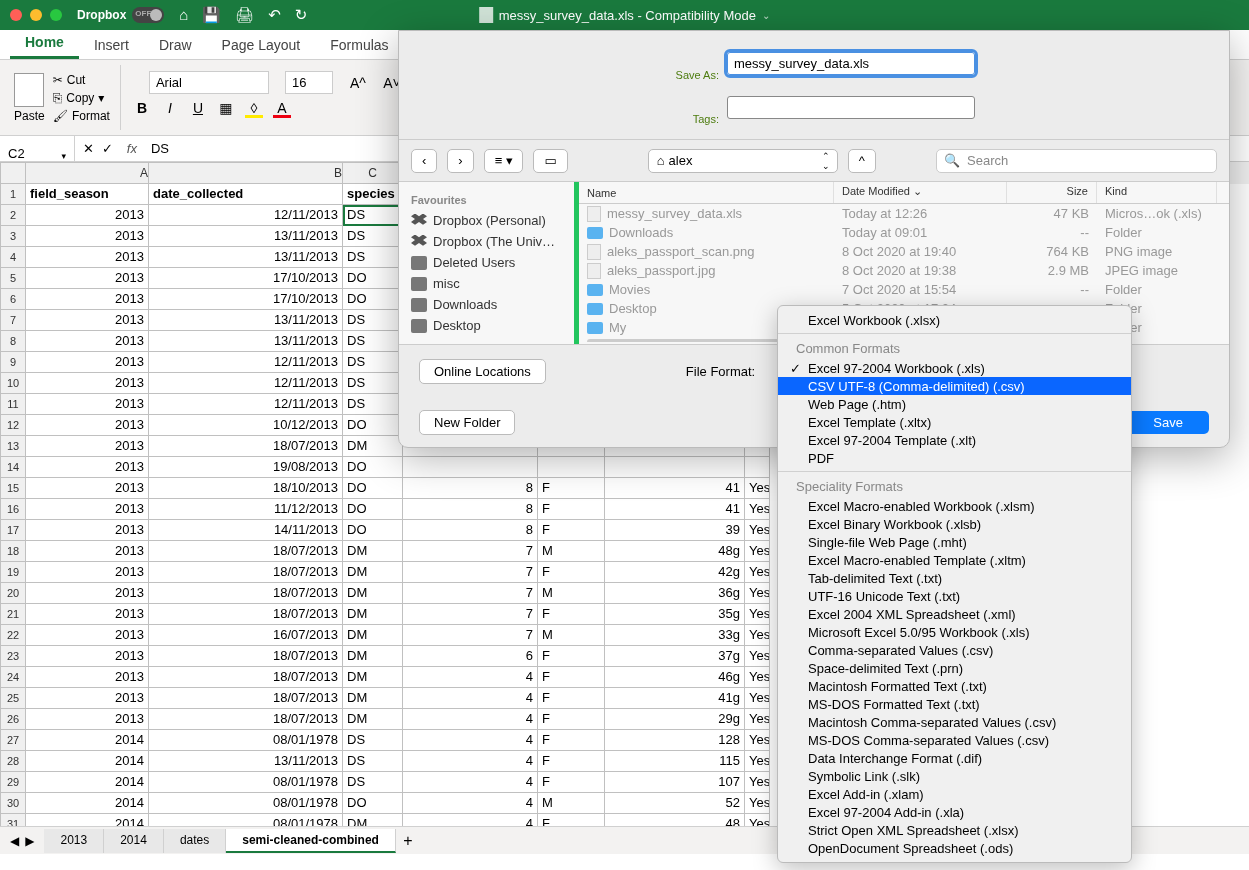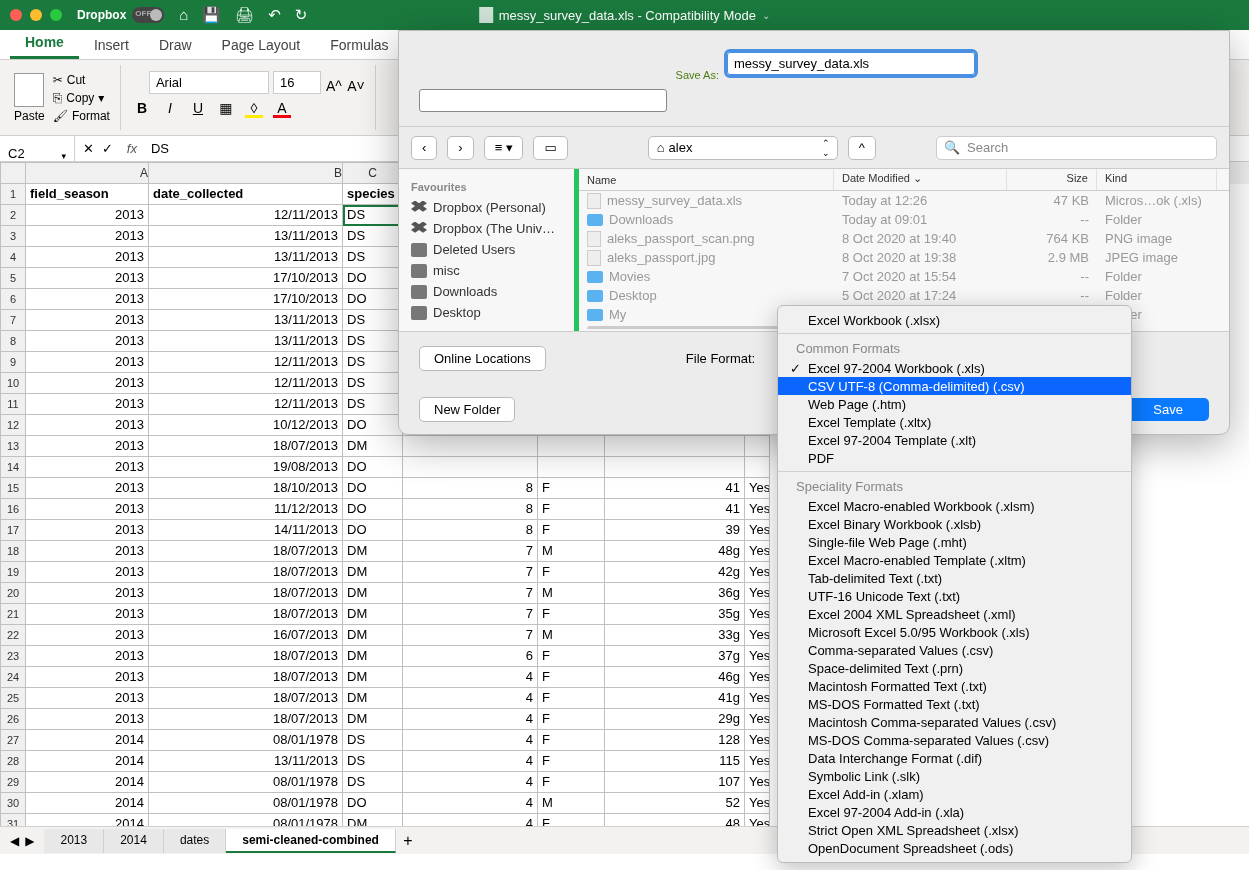--- a/index.html
+++ b/index.html
@@ -24,21 +24,21 @@
 .ribbon-tabs .tab { padding: 6px 15px; cursor: pointer; color: #444; }
 .ribbon-tabs .tab.active { color: #1a7a3e; font-weight: 600; border-bottom: 3px solid #1a7a3e; }
 
 
 .ribbon { height: 76px; background: #f3f2f1; border-bottom: 1px solid #d0d0d0; display: flex; align-items: center; padding: 5px 10px; gap: 12px; font-size: 12px; }
 .ribbon-group { display: flex; align-items: center; gap: 4px; border-right: 1px solid #d0d0d0; padding-right: 10px; height: 100%; }
 .paste-btn { display: flex; flex-direction: column; align-items: center; gap: 2px; padding: 4px; cursor: pointer; }
 .paste-icon { width: 30px; height: 34px; background: #fff; border: 1px solid #999; position: relative; }
 .clipboard-actions { display: flex; flex-direction: column; gap: 4px; font-size: 12px; }
 .clipboard-actions div { display: flex; align-items: center; gap: 4px; cursor: pointer; }
-.font-row { display: flex; gap: 4px; align-items: flex-end; margin-bottom: 6px; padding-left: 16px; }
+.font-row { display: flex; gap: 16px; align-items: center; margin-bottom: 6px; padding-left: 16px; }
 .font-select { border: 1px solid #ccc; background: #fff; padding: 3px 6px; font-size: 13px; width: 120px; }
 .size-select { border: 1px solid #ccc; background: #fff; padding: 3px 6px; width: 48px; font-size: 13px; }
 .font-row2 { display: flex; gap: 10px; align-items: center; }
 .fbtns { display: flex; gap: 10px; }
 .fbtn { width: 18px; text-align: center; cursor: pointer; font-size: 14px; }
 
 
 .formula-bar { height: 26px; border-bottom: 1px solid #d0d0d0; display: flex; align-items: center; font-size: 13px; }
 .name-box { width: 75px; border-right: 1px solid #d0d0d0; padding: 0 8px; height: 100%; display: flex; align-items: flex-end; justify-content: space-between; }
 .fx-btns { display: flex; gap: 8px; padding: 0 8px; align-items: center; }
@@ -544,20 +544,21 @@
   <div class="add-sheet">+</div>
 </div>
 
 <div class="dialog">
   <div class="dlg-top">
     <div class="dlg-row">
       <div class="dlg-label">Save As:</div>
       <input class="dlg-input focused" value="messy_survey_data.xls" style="">
     </div>
     <div class="dlg-row">
+      <div class="dlg-label">Tags:</div>
       <input class="dlg-input" style="">
     </div>
   </div>
   <div class="dlg-toolbar">
     <div class="tb-btn">‹</div>
     <div class="tb-btn">›</div>
     <div class="tb-btn">≡ ▾</div>
     <div class="tb-btn">▭</div>
     <div style="flex:0 0 60px"></div>
     <div class="tb-select">

